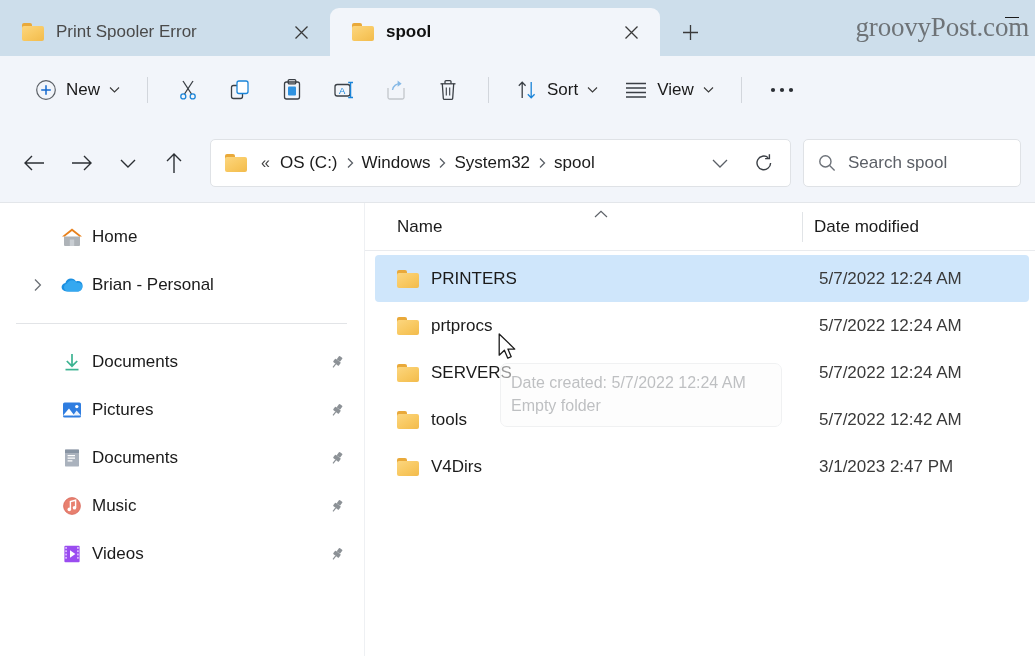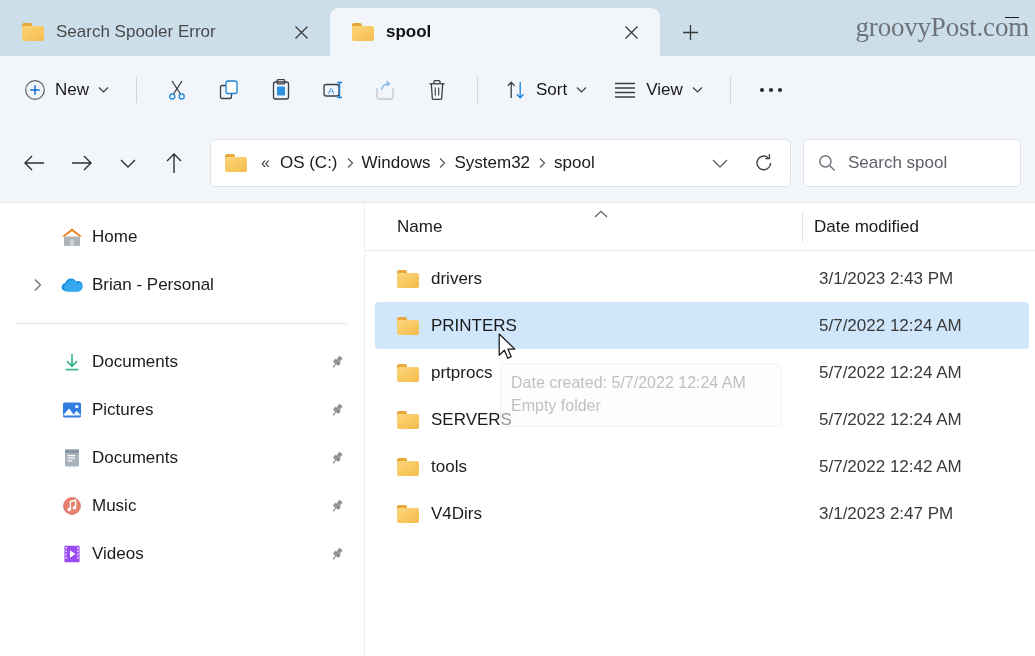--- a/index.html
+++ b/index.html
@@ -88,21 +88,21 @@
   }
   .wc-min {
     width: 14px; height: 1px; background: #1b1b1b;
   }
 
   
   .toolbar {
     height: 68px; flex: none;
     background: #f2f5fa;
     display: flex; align-items: center;
-    padding-left: 13px;
+    padding-left: 24px;
     gap: 4px;
   }
   .tb-btn {
     height: 40px;
     border-radius: 5px;
     display: flex; align-items: center; justify-content: center;
     gap: 9px;
     padding: 0 11px;
     color: #1a1a1a;
     font-size: 17px;
@@ -318,21 +318,21 @@
 </style>
 </head>
 <body>
 
 <div class="window">
 
   <div class="tabstrip">
 
     <div class="tab inactive">
       <span class="tab-folder"></span>
-      <span class="tab-title">Search Spooler Error</span>
+      <span class="tab-title">Print Spooler Error</span>
       <span class="tab-close">
         <svg width="15" height="15" viewBox="0 0 15 15">
             <path d="M1.5 1.5 L13.5 13.5 M13.5 1.5 L1.5 13.5" stroke="#3a3a3a" stroke-width="1.3" fill="none"></path>
           </svg>
       </span>
     </div>
 
     <div class="tab active">
       <span class="tab-folder"></span>
       <span class="tab-title">spool</span>
@@ -696,27 +696,20 @@
               </svg>
           </span>
         </div>
         <div class="col-date">
           <span>Date modified</span>
         </div>
       </div>
 
       <div class="filelist">
 
-        <div class="frow">
-          <div class="fname">
-            <span class="f-folder"></span>
-            <span>drivers</span>
-          </div>
-          <div class="fdate">3/1/2023 2:43 PM</div>
-        </div>
 
         <div class="frow selected">
           <div class="fname">
             <span class="f-folder"></span>
             <span>PRINTERS</span>
           </div>
           <div class="fdate">5/7/2022 12:24 AM</div>
         </div>
 
         <div class="frow">

